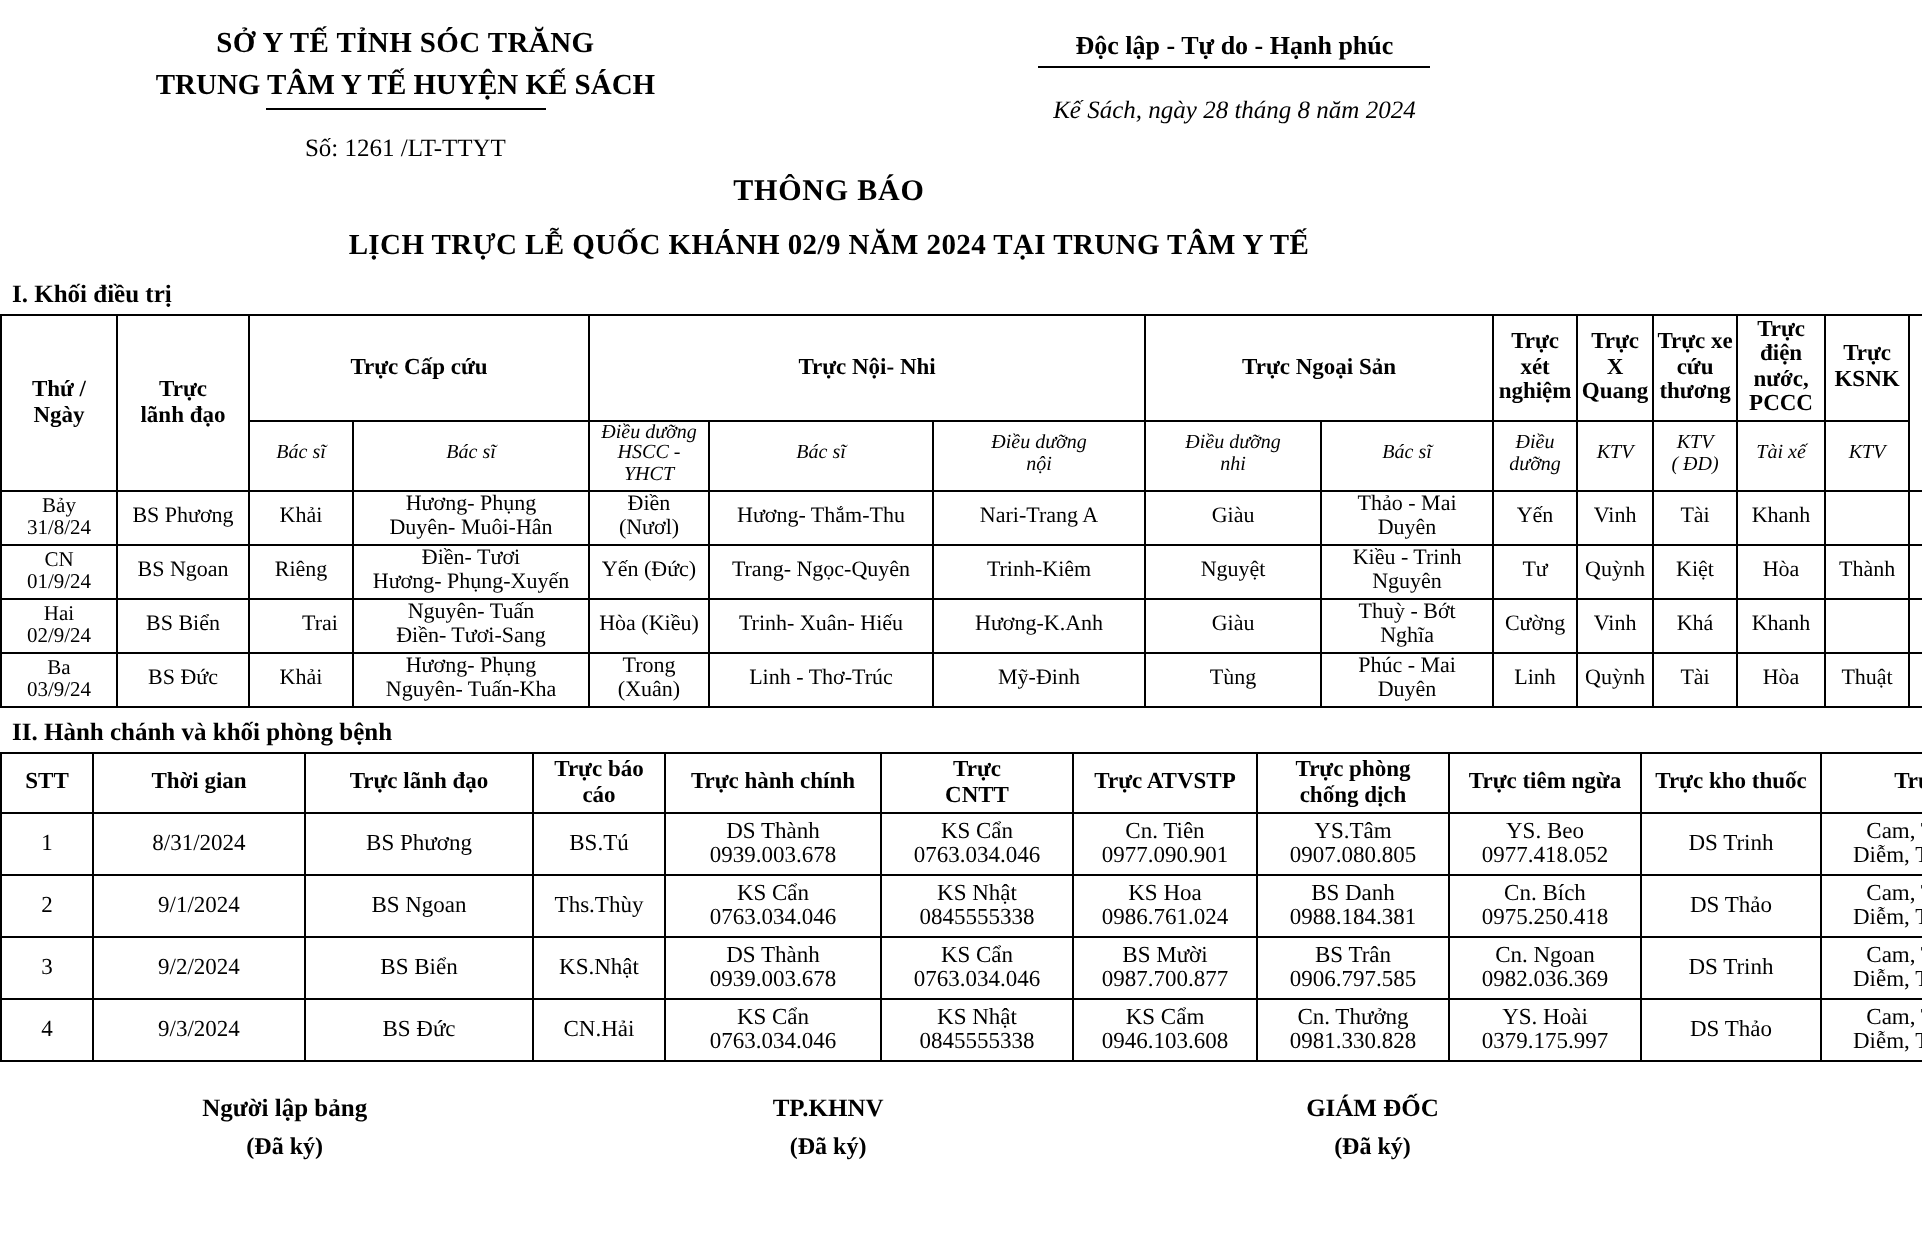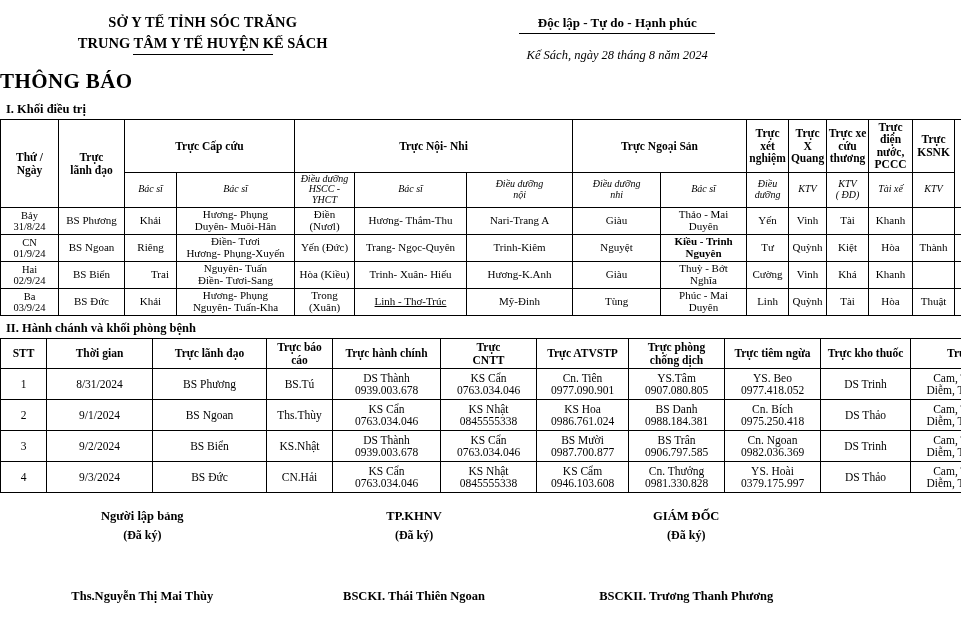--- a/index.html
+++ b/index.html
@@ -80,23 +80,23 @@
     padding-top: 12px;
     text-align: center;
   }
   .date-line {
     font-size: 12.5px;
     font-style: italic;
     padding-top: 14px;
     text-align: center;
   }
   .title-main {
-    text-align: left;
-    font-weight: bold;
-    font-size: 21px;
+    text-align: center;
+    font-weight: bold;
+    font-size: 15px;
     padding-top: 6px;
     letter-spacing: .4px;
   }
   .title-sub {
     text-align: center;
     font-weight: bold;
     font-size: 14.5px;
     padding-top: 10px;
     letter-spacing: .2px;
   }
@@ -204,31 +204,33 @@
 
 <div class="page">
 
   <div class="doc-header">
     <div class="hdr-left">
       <div class="org-line1">SỞ Y TẾ TỈNH SÓC TRĂNG</div>
       <div class="org-line2">
         <span>TRUNG TÂM Y TẾ HUYỆN KẾ SÁCH</span>
         <span class="rule"></span>
       </div>
+      <div class="so-line">Số: 1261 /LT-TTYT</div>
     </div>
     <div class="hdr-right">
       <div class="nation-line2">
         <span>Độc lập - Tự do - Hạnh phúc</span>
         <span class="rule"></span>
       </div>
       <div class="date-line">Kế Sách, ngày 28  tháng 8  năm 2024</div>
     </div>
   </div>
 
   <div class="title-main">THÔNG BÁO</div>
+  <div class="title-sub">LỊCH TRỰC LỄ QUỐC KHÁNH 02/9 NĂM 2024 TẠI TRUNG TÂM Y TẾ</div>
 
   <div class="section-label">I. Khối điều trị</div>
 
   <table class="sched">
     <colgroup>
       <col style="width:58px">
         <col style="width:66px">
         <col style="width:52px">
         <col style="width:118px">
       <col style="width:60px">
@@ -318,21 +320,21 @@
           <td class="cell daycell" style="white-space: pre-line;">CN
 01/9/24</td>
           <td class="cell" style="white-space: pre-line;">BS Ngoan</td>
           <td class="cell" style="white-space: pre-line;">Riêng</td>
           <td class="cell" style="white-space: pre-line;">Điền- Tươi
 Hương- Phụng-Xuyến</td>
           <td class="cell" style="white-space: pre-line;">Yến (Đức)</td>
           <td class="cell" style="white-space: pre-line;">Trang- Ngọc-Quyên</td>
           <td class="cell" style="white-space: pre-line;">Trinh-Kiêm</td>
           <td class="cell" style="white-space: pre-line;">Nguyệt</td>
-          <td class="cell" style="white-space: pre-line; font-weight: bold;">Kiều - Trinh
+          <td class="cell" style="white-space: pre-line;">Kiều - Trinh
 Nguyên</td>
           <td class="cell" style="white-space: pre-line;">Tư</td>
           <td class="cell" style="white-space: pre-line;">Quỳnh</td>
           <td class="cell" style="white-space: pre-line;">Kiệt</td>
           <td class="cell" style="white-space: pre-line;">Hòa</td>
           <td class="cell" style="white-space: pre-line;">Thành</td>
           <td class="cell" style="white-space: pre-line;">Hòa
 Chiếu</td>
         </tr>
         <tr>
@@ -358,21 +360,21 @@
         </tr>
         <tr>
           <td class="cell daycell" style="white-space: pre-line;">Ba
 03/9/24</td>
           <td class="cell" style="white-space: pre-line;">BS Đức</td>
           <td class="cell" style="white-space: pre-line;">Khải</td>
           <td class="cell" style="white-space: pre-line;">Hương- Phụng
 Nguyên- Tuấn-Kha</td>
           <td class="cell" style="white-space: pre-line;">Trong
 (Xuân)</td>
-          <td class="cell" style="white-space: pre-line; text-decoration: underline;">Linh - Thơ-Trúc</td>
+          <td class="cell" style="white-space: pre-line;">Linh - Thơ-Trúc</td>
           <td class="cell" style="white-space: pre-line;">Mỹ-Đinh</td>
           <td class="cell" style="white-space: pre-line;">Tùng</td>
           <td class="cell" style="white-space: pre-line;">Phúc - Mai
 Duyên</td>
           <td class="cell" style="white-space: pre-line;">Linh</td>
           <td class="cell" style="white-space: pre-line;">Quỳnh</td>
           <td class="cell" style="white-space: pre-line;">Tài</td>
           <td class="cell" style="white-space: pre-line;">Hòa</td>
           <td class="cell" style="white-space: pre-line;">Thuật</td>
           <td class="cell" style="white-space: pre-line;">Hòa

